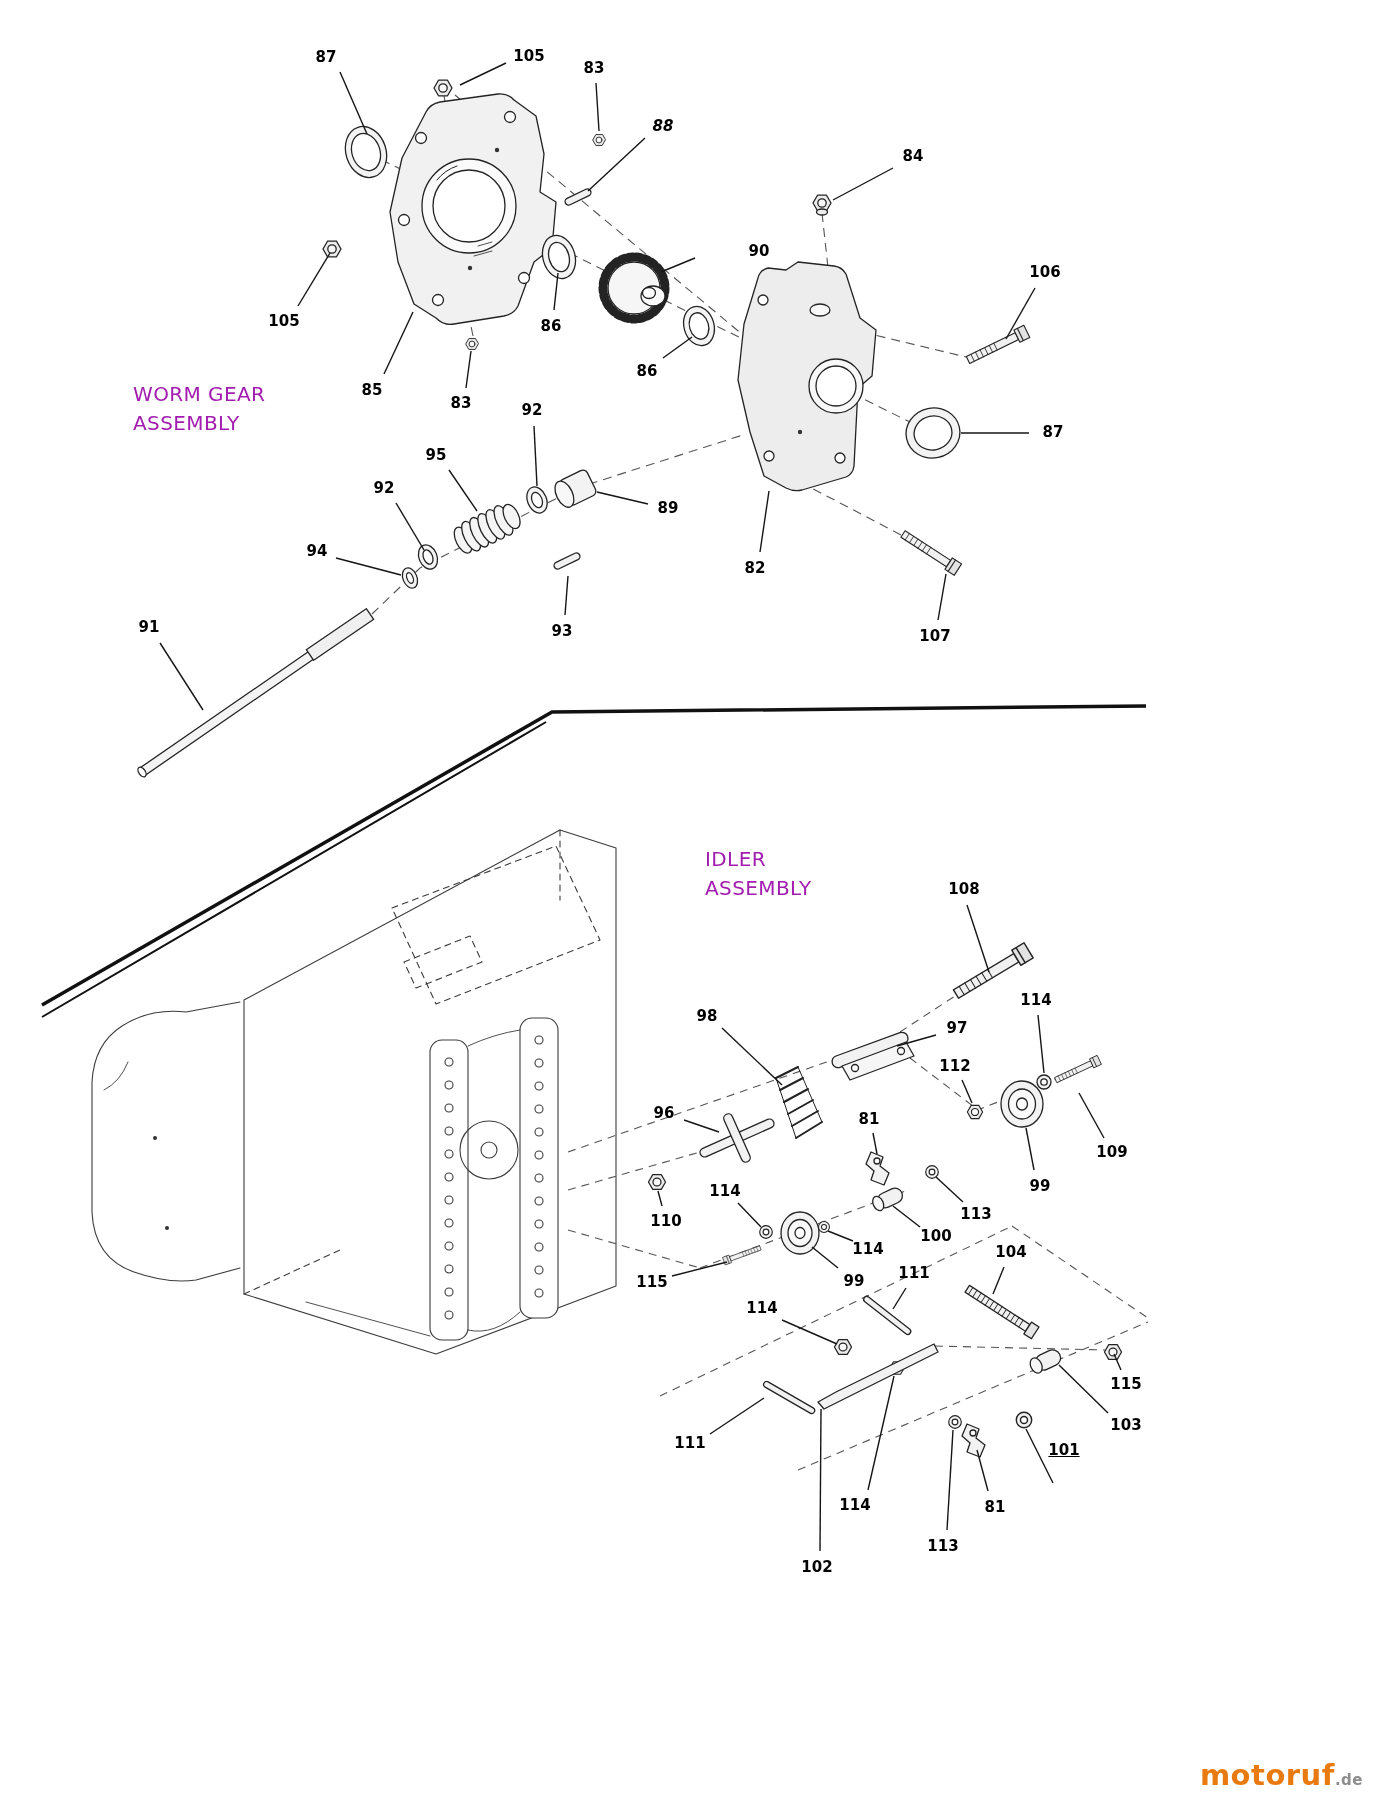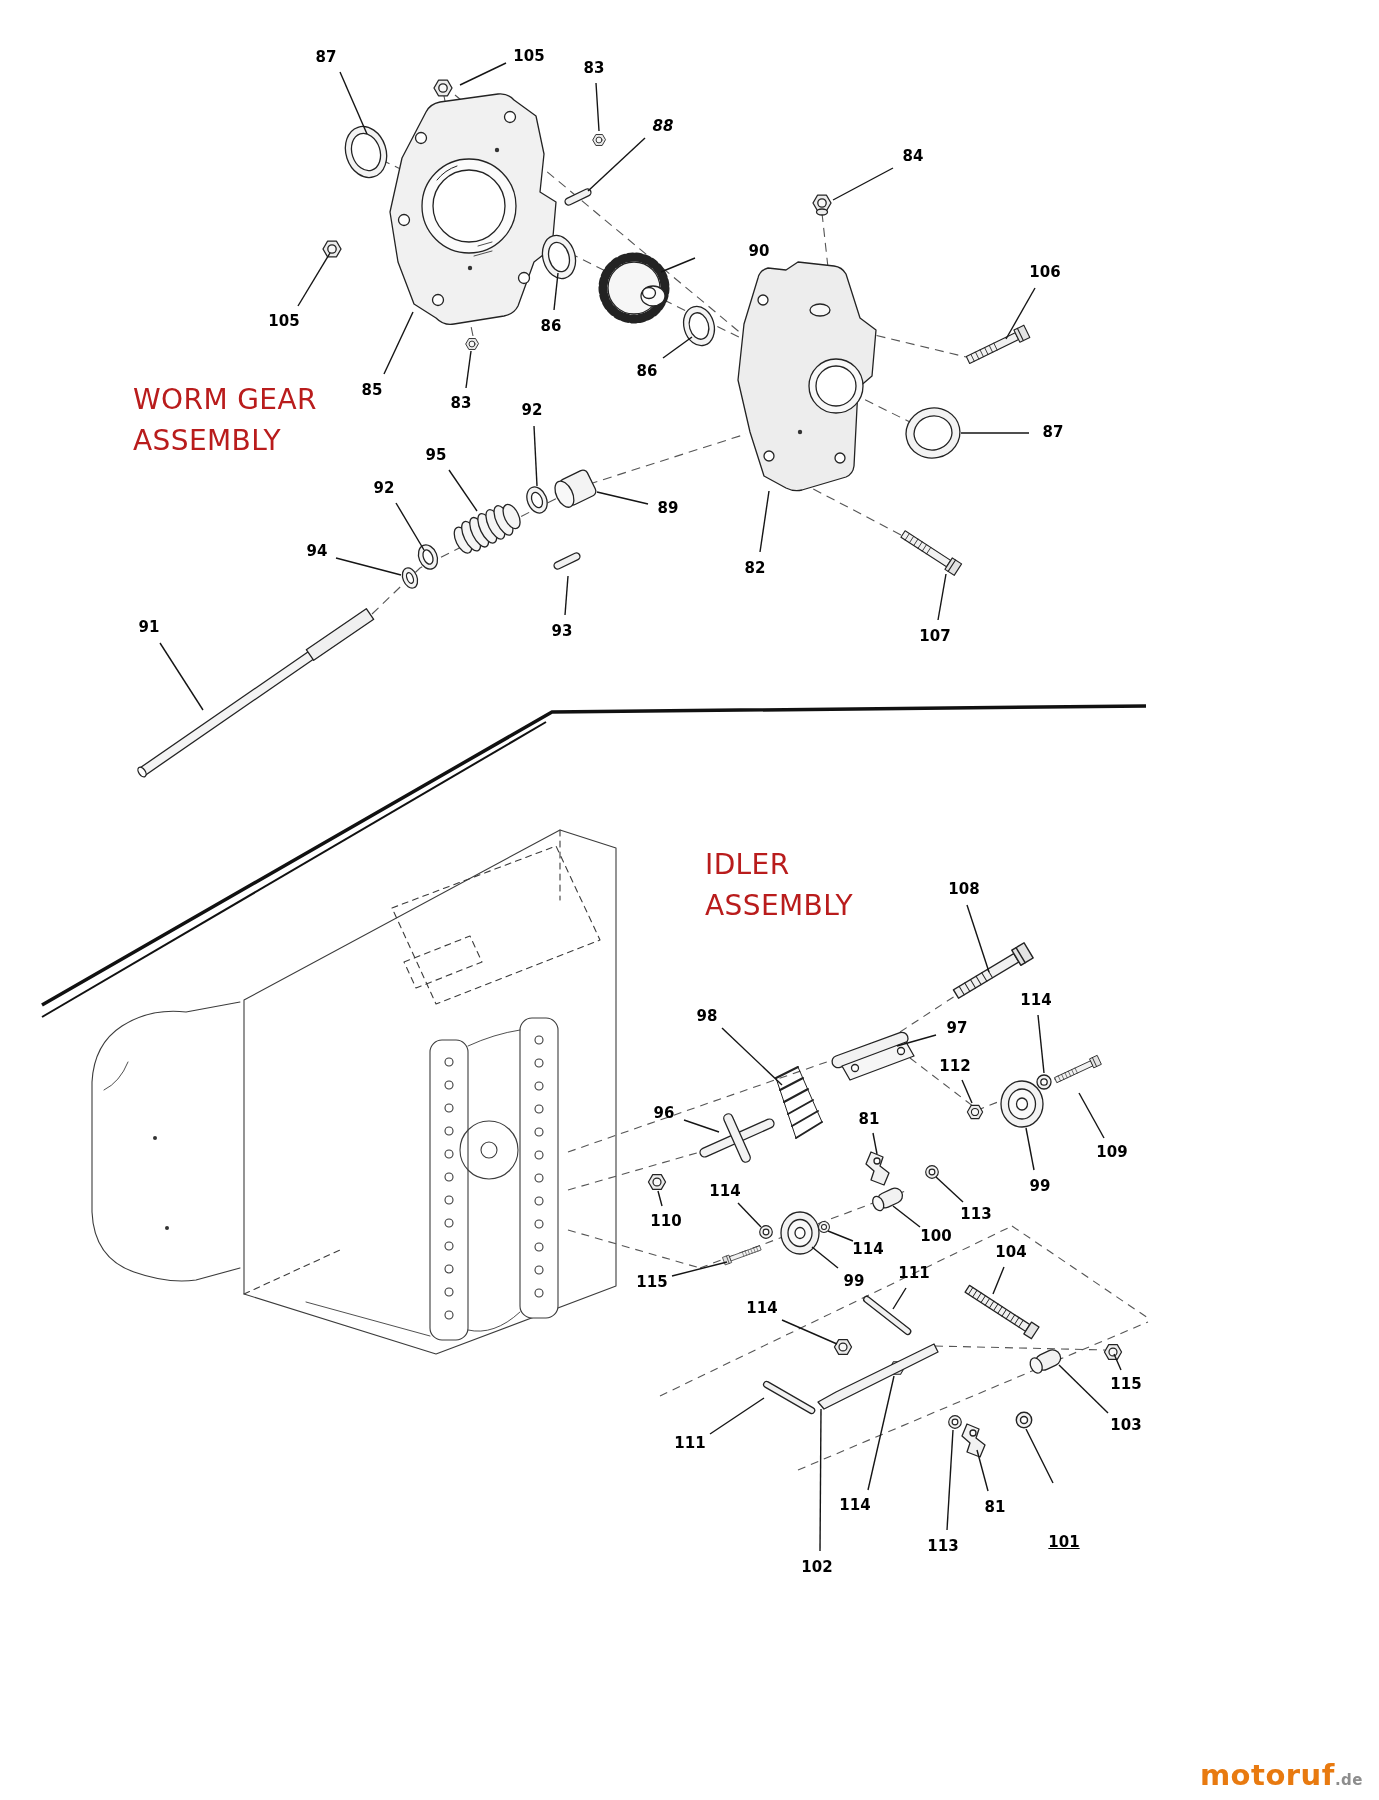--- a/index.html
+++ b/index.html
@@ -2,21 +2,21 @@
 <html><head>
 <meta charset="utf-8">
 <style>
   html,body{margin:0;padding:0;background:#fff;}
   .stage{position:relative;width:1379px;height:1800px;background:#ffffff;overflow:hidden;
          font-family:"DejaVu Sans",sans-serif;}
   .stage svg{position:absolute;left:0;top:0;}
   .label-layer{position:absolute;left:0;top:0;width:100%;height:100%;pointer-events:none;}
   .part-label{position:absolute;transform:translate(-50%,-50%);font-weight:bold;font-size:15px;
               color:#000000;white-space:nowrap;}
-  .assembly-title{position:absolute;font-size:28px;color:#b91c1c;line-height:1.45;
+  .assembly-title{position:absolute;font-size:20px;color:#a21caf;line-height:1.45;
                   letter-spacing:.4px;}
   .watermark{position:absolute;right:16px;bottom:8px;font-weight:bold;font-size:29px;
              letter-spacing:.5px;}
   .watermark .tld{font-size:15px;}
 </style>
 </head>
 <body>
 
 <div class="stage">
 
@@ -377,21 +377,21 @@
       <div class="part-label" style="left: 976px; top: 1214px;">113</div>
       <div class="part-label" style="left: 854px; top: 1281px;">99</div>
       <div class="part-label" style="left: 652px; top: 1282px;">115</div>
       <div class="part-label" style="left: 868px; top: 1249px;">114</div>
       <div class="part-label" style="left: 914px; top: 1273px;">111</div>
       <div class="part-label" style="left: 1011px; top: 1252px;">104</div>
       <div class="part-label" style="left: 762px; top: 1308px;">114</div>
       <div class="part-label" style="left: 690px; top: 1443px;">111</div>
       <div class="part-label" style="left: 1126px; top: 1384px;">115</div>
       <div class="part-label" style="left: 1126px; top: 1425px;">103</div>
-      <div class="part-label" style="left: 1064px; top: 1542px; text-decoration: underline;">101</div>
+      <div class="part-label" style="left: 1064px; top: 1450px; text-decoration: underline;">101</div>
       <div class="part-label" style="left: 995px; top: 1507px;">81</div>
       <div class="part-label" style="left: 855px; top: 1505px;">114</div>
       <div class="part-label" style="left: 943px; top: 1546px;">113</div>
       <div class="part-label" style="left: 817px; top: 1567px;">102</div>
     </div>
 
 <div class="watermark">
   <span style="color: rgb(232, 122, 16);">motoruf</span><span class="tld" style="color: rgb(141, 141, 141);">.de</span>
 </div>
 

